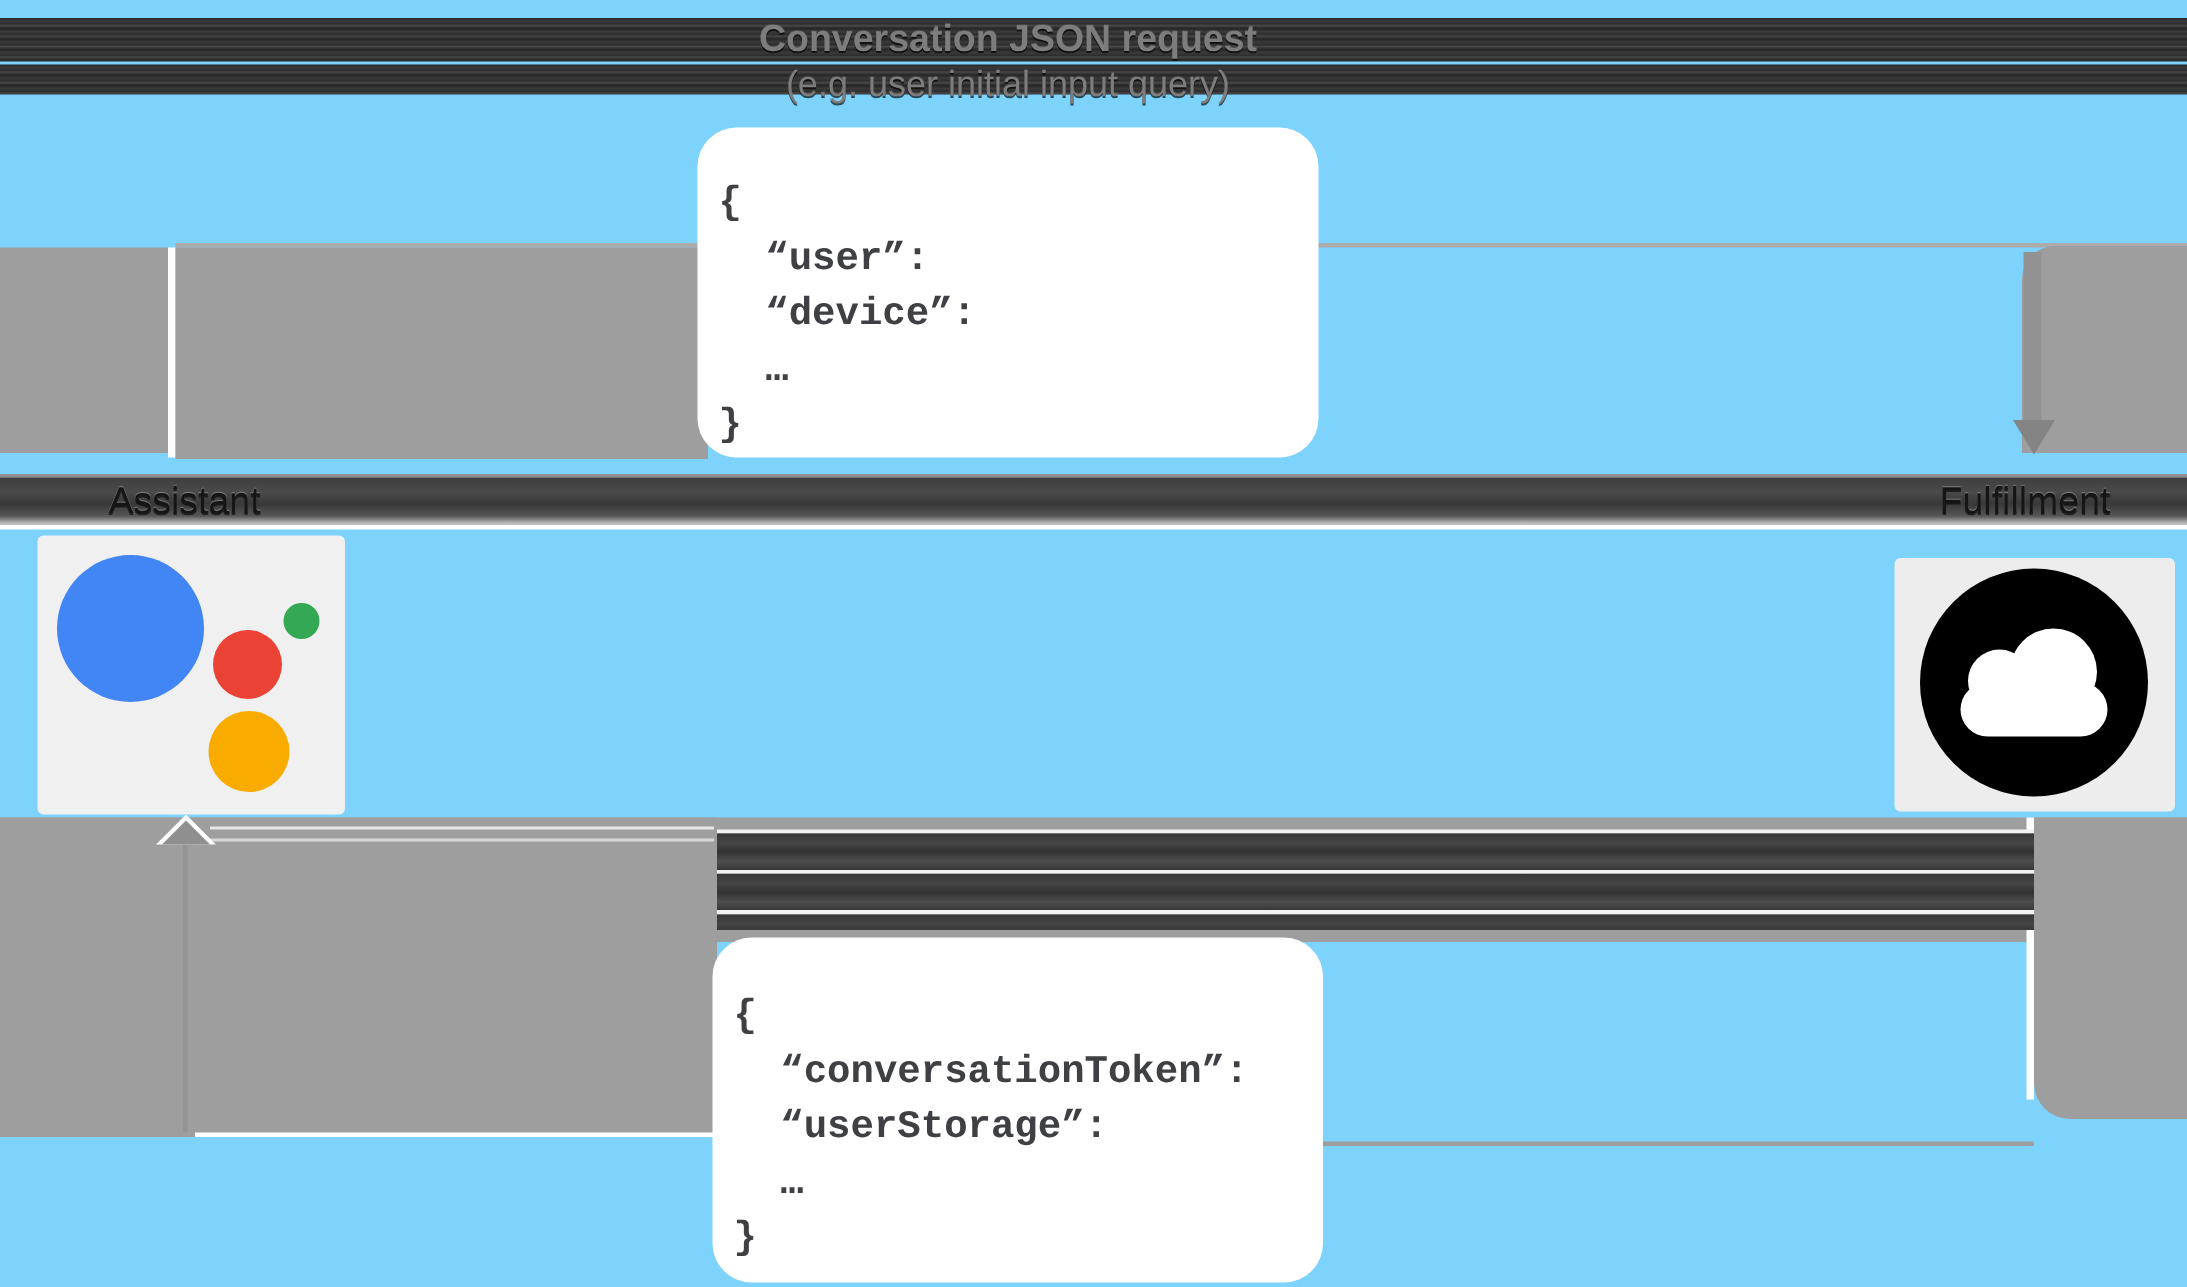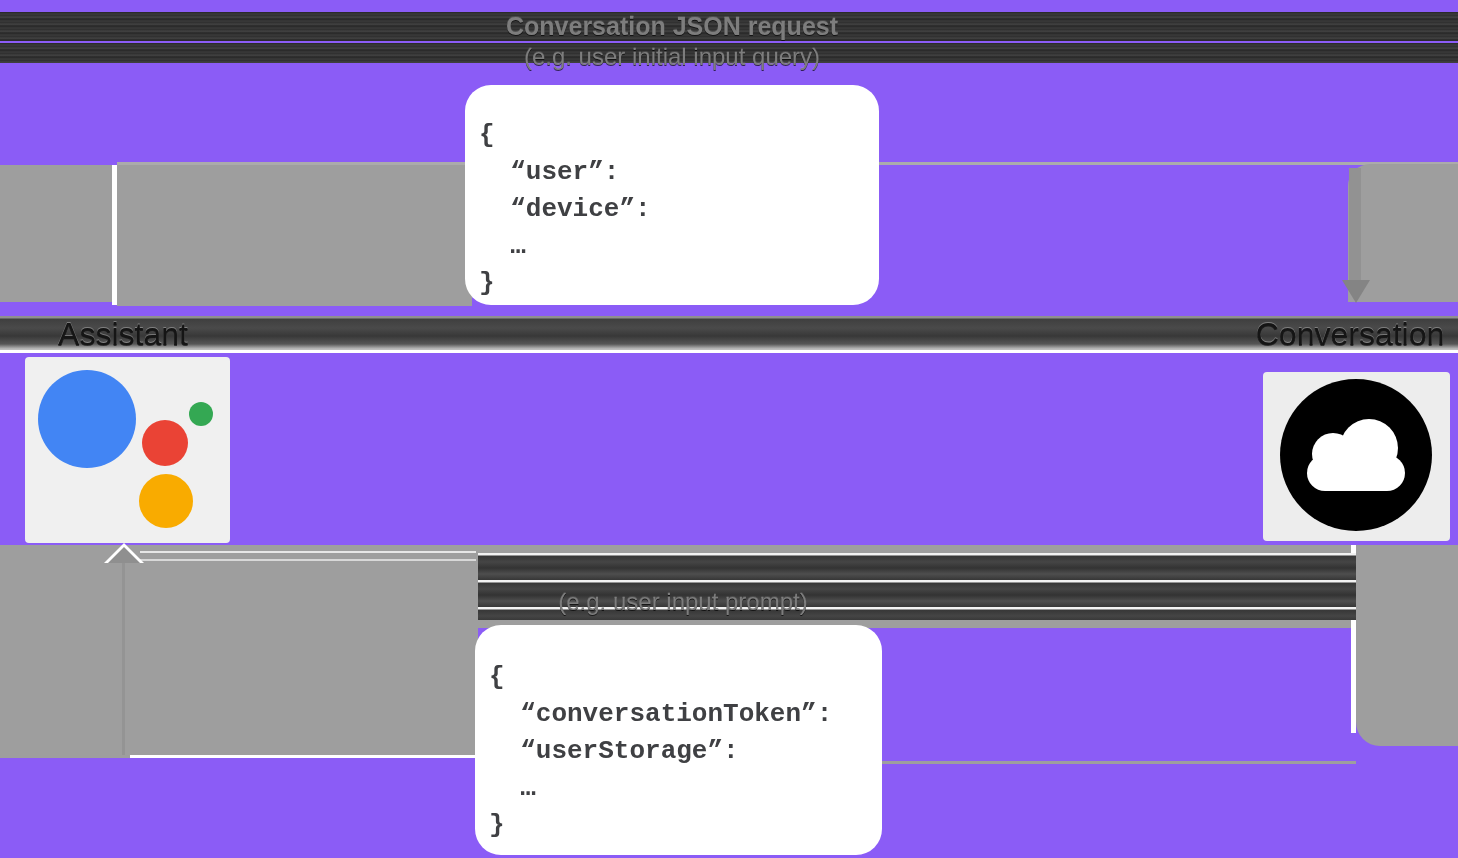--- a/index.html
+++ b/index.html
@@ -1,17 +1,17 @@
 <!DOCTYPE html>
 <html><head>
 <meta charset="utf-8">
 <style>
   html,body{margin:0;padding:0;background:#000;}
   .canvas{
-    position:relative;width:1458px;height:858px;background:#8b5cf6;
+    position:relative;width:1458px;height:858px;background:#7dd3fc;
     overflow:hidden;font-family:"Liberation Sans",sans-serif;
   }
   .abs{position:absolute;}
 
   
   .band{
     position:absolute;left:0;width:1458px;
     background-image:repeating-linear-gradient(180deg,#262626 0px,#3a3a3a 2px,#2e2e2e 4px,#474747 5px,#262626 7px);
   }
   .band-text{
@@ -55,21 +55,21 @@
   .json-box.bottom pre{padding:34px 0 0 14px;}
 
   
   .node-band{
     left:0;top:316px;width:1458px;height:36px;
     background-image:repeating-linear-gradient(180deg,#8f8f8f 0px,#8f8f8f 2px,#3f3f3f 3px,#4a4a4a 12px,#383838 20px,#565656 28px,#bdbdbd 33px,#bdbdbd 34px,#3f3f3f 35px);
   }
   .white-line{left:0;top:350px;width:1458px;height:3px;background:#fff;}
   .node-label{
     position:absolute;top:318px;height:32px;line-height:32px;width:190px;
-    text-align:center;font-size:32px;color:#151515;
+    text-align:center;font-size:25px;color:#151515;
     text-shadow:0 -1px 0 rgba(255,255,255,.30),0 1px 0 rgba(0,0,0,.6);
     white-space:nowrap;
   }
   .assistant-label{left:28px;}
   .fulfillment-label{left:1255px;}
 
   
   .assistant-card{left:25px;top:357px;width:205px;height:186px;background:#f0f0f0;border-radius:4px;}
   .dot{position:absolute;border-radius:50%;}
   .dot.blue{left:13px;top:13px;width:98px;height:98px;background:#4285f4;}
@@ -138,21 +138,21 @@
     <pre>{
   “user”:
   “device”:
   …
 }</pre>
   </div>
 
   <div class="abs node-band"></div>
   <div class="abs white-line"></div>
   <div class="node-label assistant-label">Assistant</div>
-  <div class="node-label fulfillment-label">Conversation</div>
+  <div class="node-label fulfillment-label">Fulfillment</div>
 
   <div class="abs assistant-card">
     <div>
       <span class="dot blue"></span>
       <span class="dot red"></span>
       <span class="dot green"></span>
       <span class="dot yellow"></span>
     </div>
   </div>
 
@@ -170,21 +170,20 @@
   <div class="abs bl-top-line2"></div>
   <div class="abs bl-bottom-line"></div>
   <div class="abs bl-vline"></div>
   <div class="abs up-arrowhead-outline"></div>
   <div class="abs up-arrowhead"></div>
   <div class="abs br-gap"></div>
   <div class="abs gray br-block"></div>
   <div class="abs bottom-line"></div>
 
   <div class="bottom-dark-band">
-    <div class="band-text small line2">(e.g. user input prompt)</div>
   </div>
 
   <div class="json-box bottom">
     <pre>{
   “conversationToken”:
   “userStorage”:
   …
 }</pre>
   </div>
 

